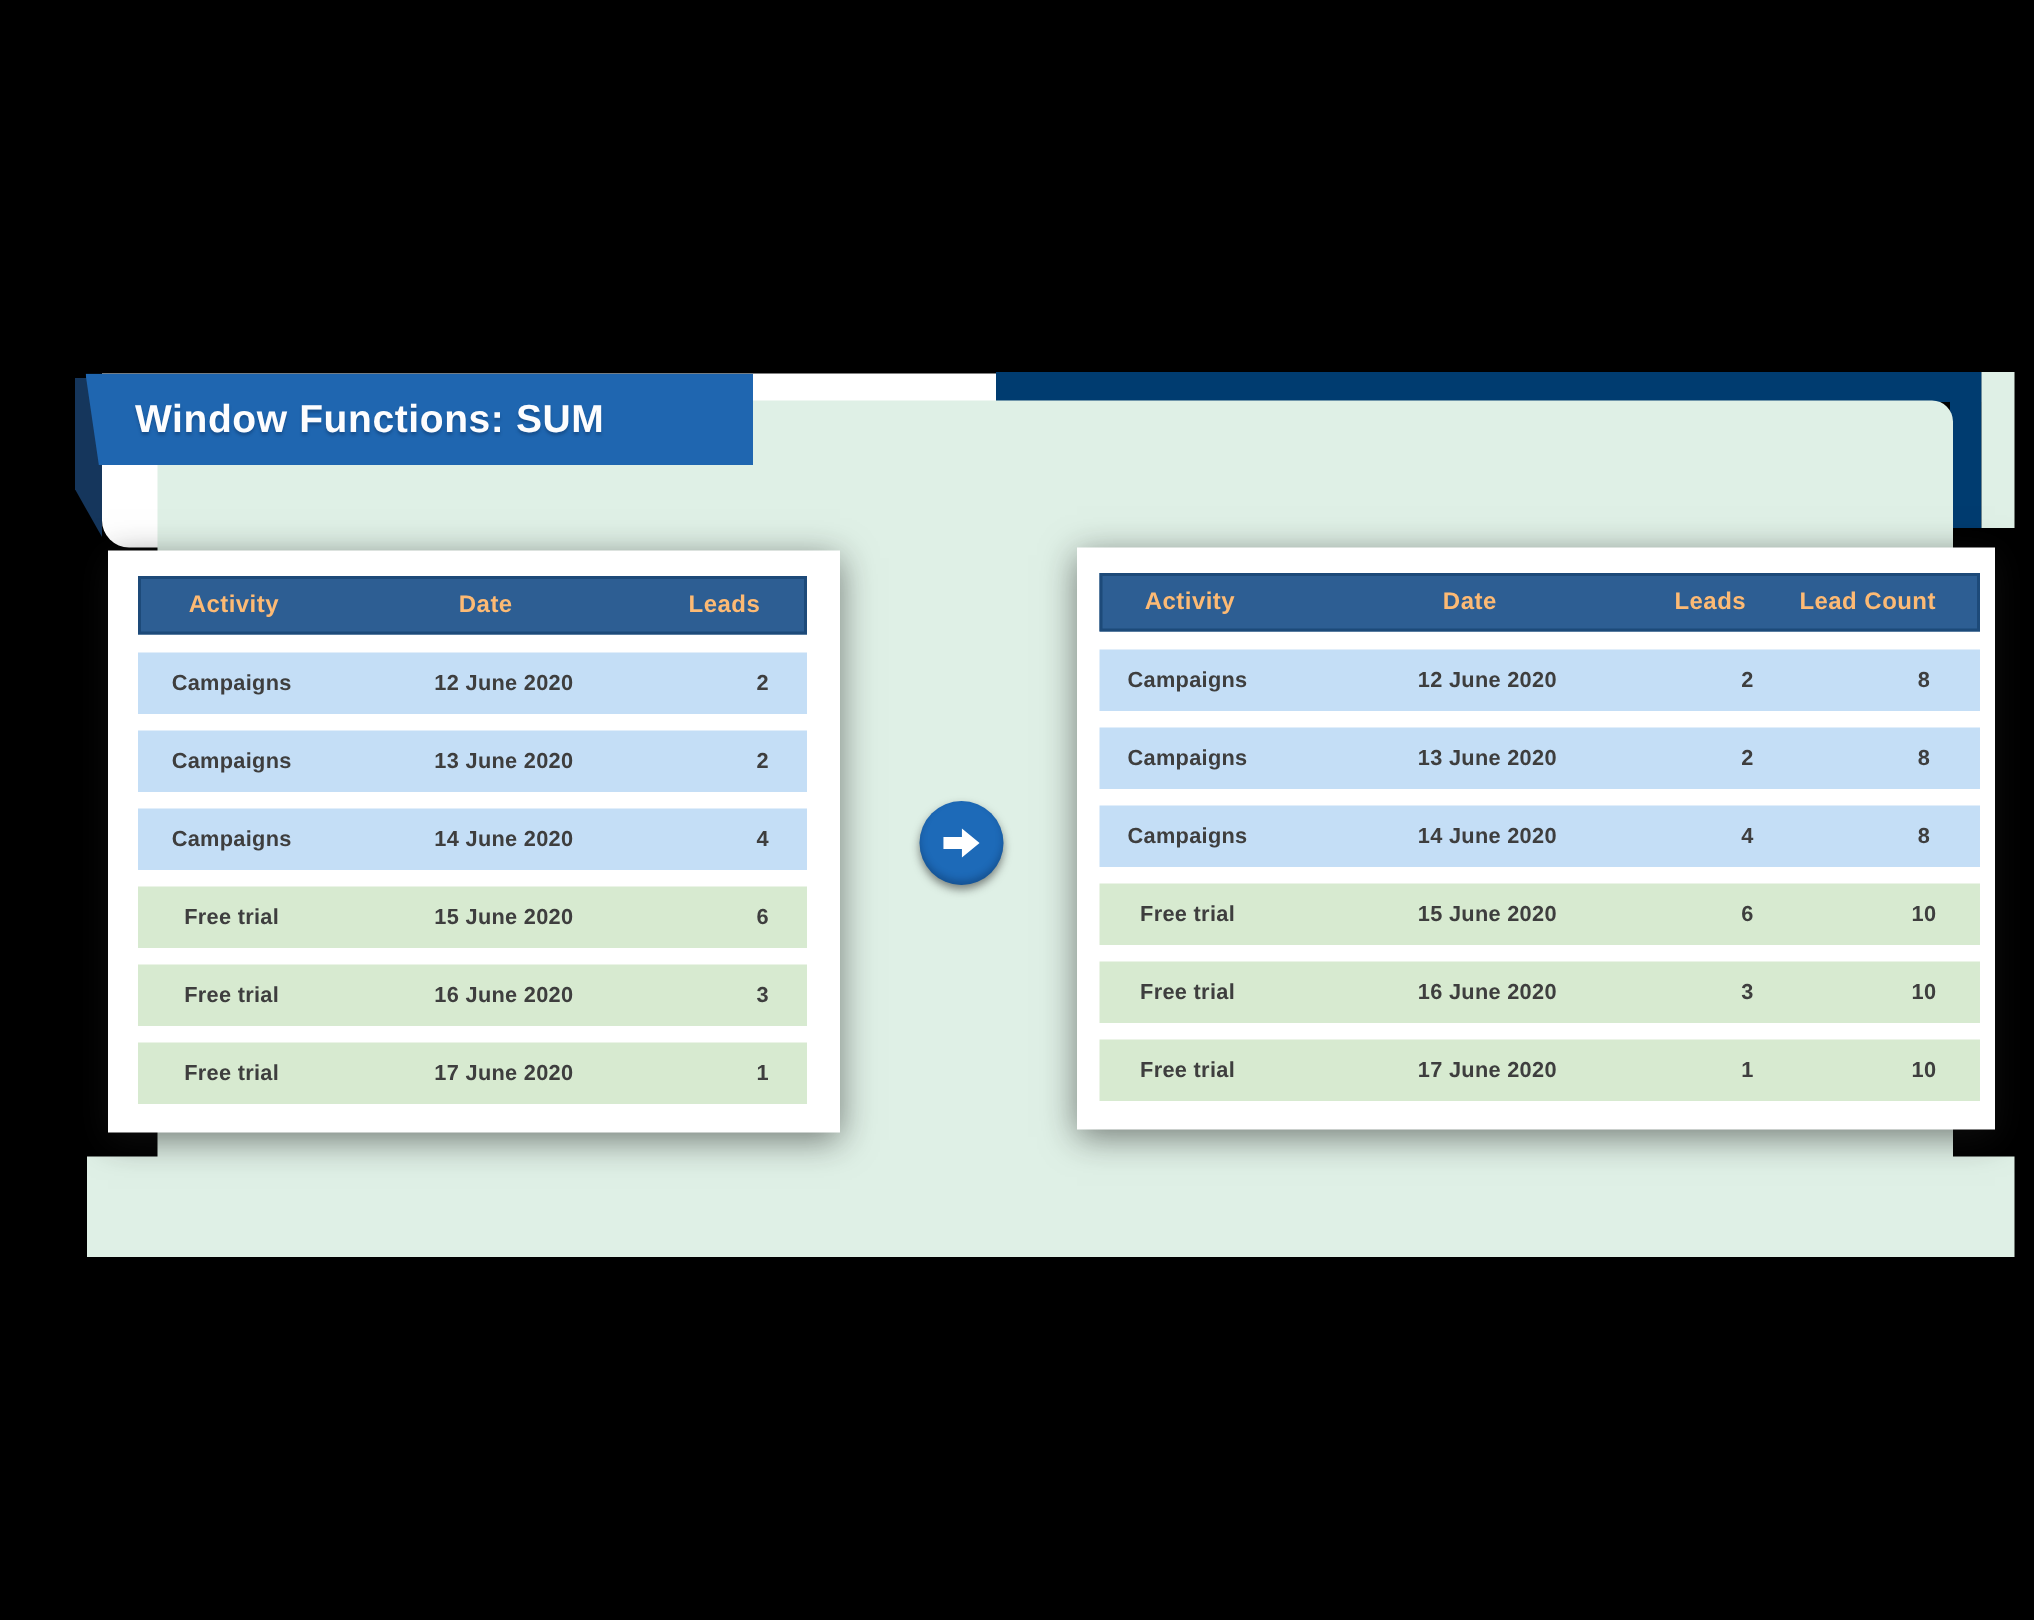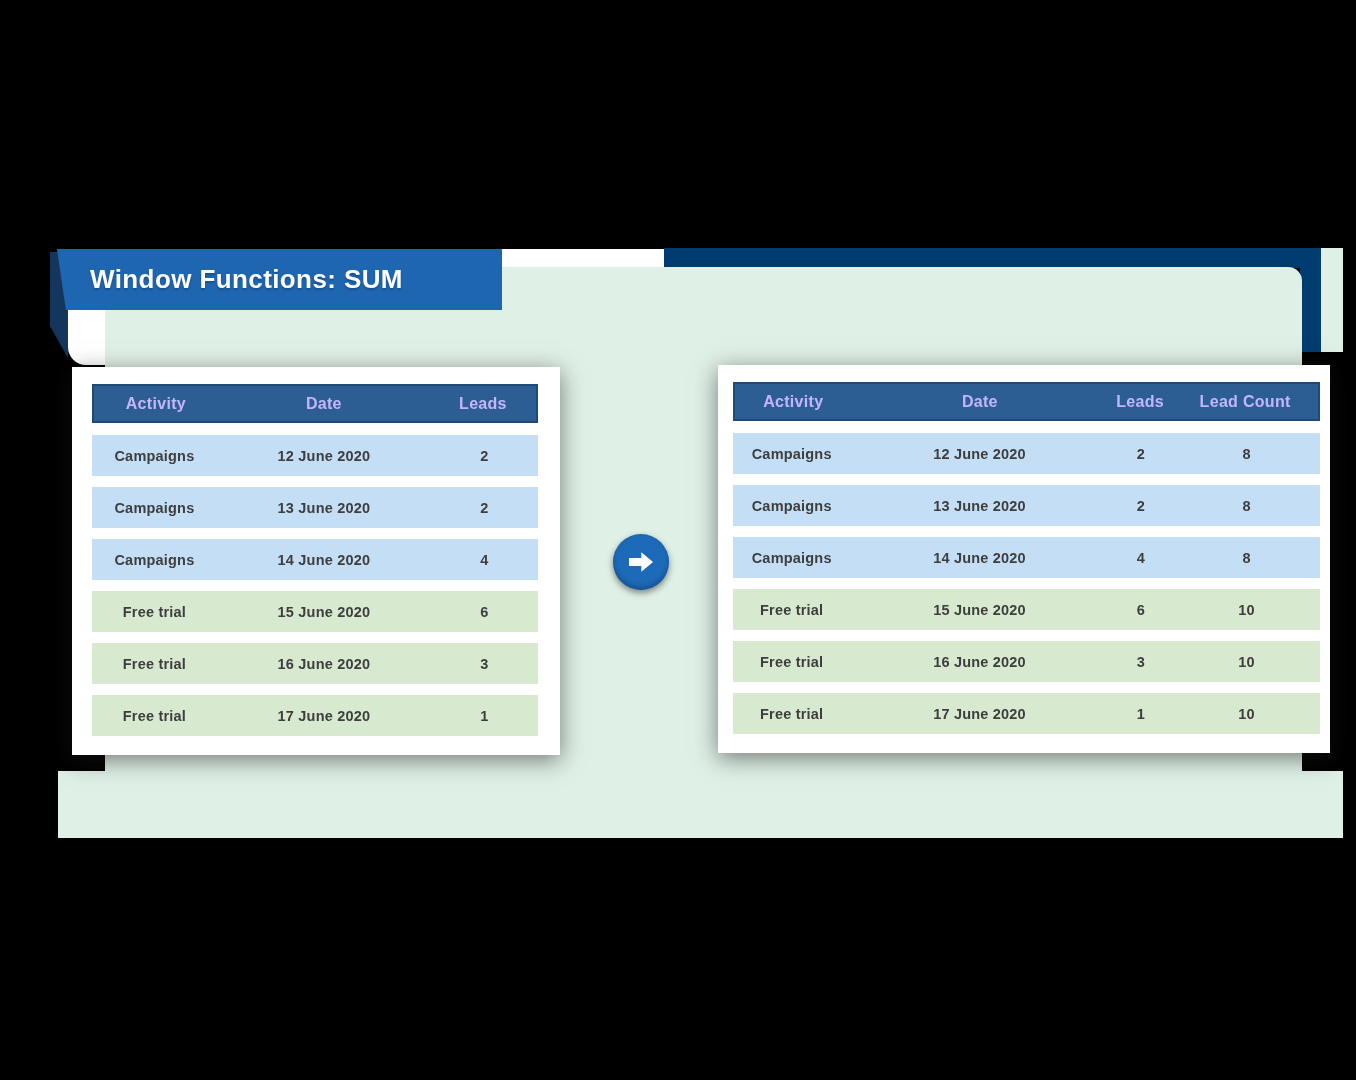--- a/index.html
+++ b/index.html
@@ -26,22 +26,22 @@
     text-shadow:0 2px 2px rgba(10,40,80,.35);}
 
   
   .card{position:absolute;background:#ffffff;box-sizing:border-box;
     box-shadow:0 5px 22px rgba(25,25,25,.55);}
   .card-left{left:72px;top:367px;width:488px;height:388px;padding:17px 22px 19px 20px;}
   .card-right{left:718px;top:365px;width:612px;height:388px;padding:17px 10px 19px 15px;}
 
   .thead{display:grid;height:39px;background:#2d5e93;border:2px solid #1d4a79;
     box-sizing:border-box;margin-bottom:12px;align-items:center;}
-  .thead .hcell{color:#c4b5fd;font-size:16px;font-weight:bold;text-align:center;letter-spacing:.3px;}
-  .trow{display:grid;height:41px;margin-bottom:11px;align-items:center;}
+  .thead .hcell{color:#fdba74;font-size:16px;font-weight:bold;text-align:center;letter-spacing:.3px;}
+  .trow{display:grid;height:41px;margin-bottom:11px;align-items:center;gap:12px;}
   .trow:last-child{margin-bottom:0;}
   .trow .cell{font-size:14.5px;font-weight:bold;color:#3e3e3e;text-align:center;letter-spacing:.2px;}
   .row-campaign{background:#c4def6;}
   .row-trial{background:#d7ead0;}
   .cols-3{grid-template-columns:28% 48% 24%;}
   .cols-4{grid-template-columns:20% 44% 11% 25%;}
 
   
   .arrow-circle{position:absolute;left:613px;top:534px;width:56px;height:56px;border-radius:50%;
     background:#1d6ab8;display:flex;align-items:center;justify-content:center;

